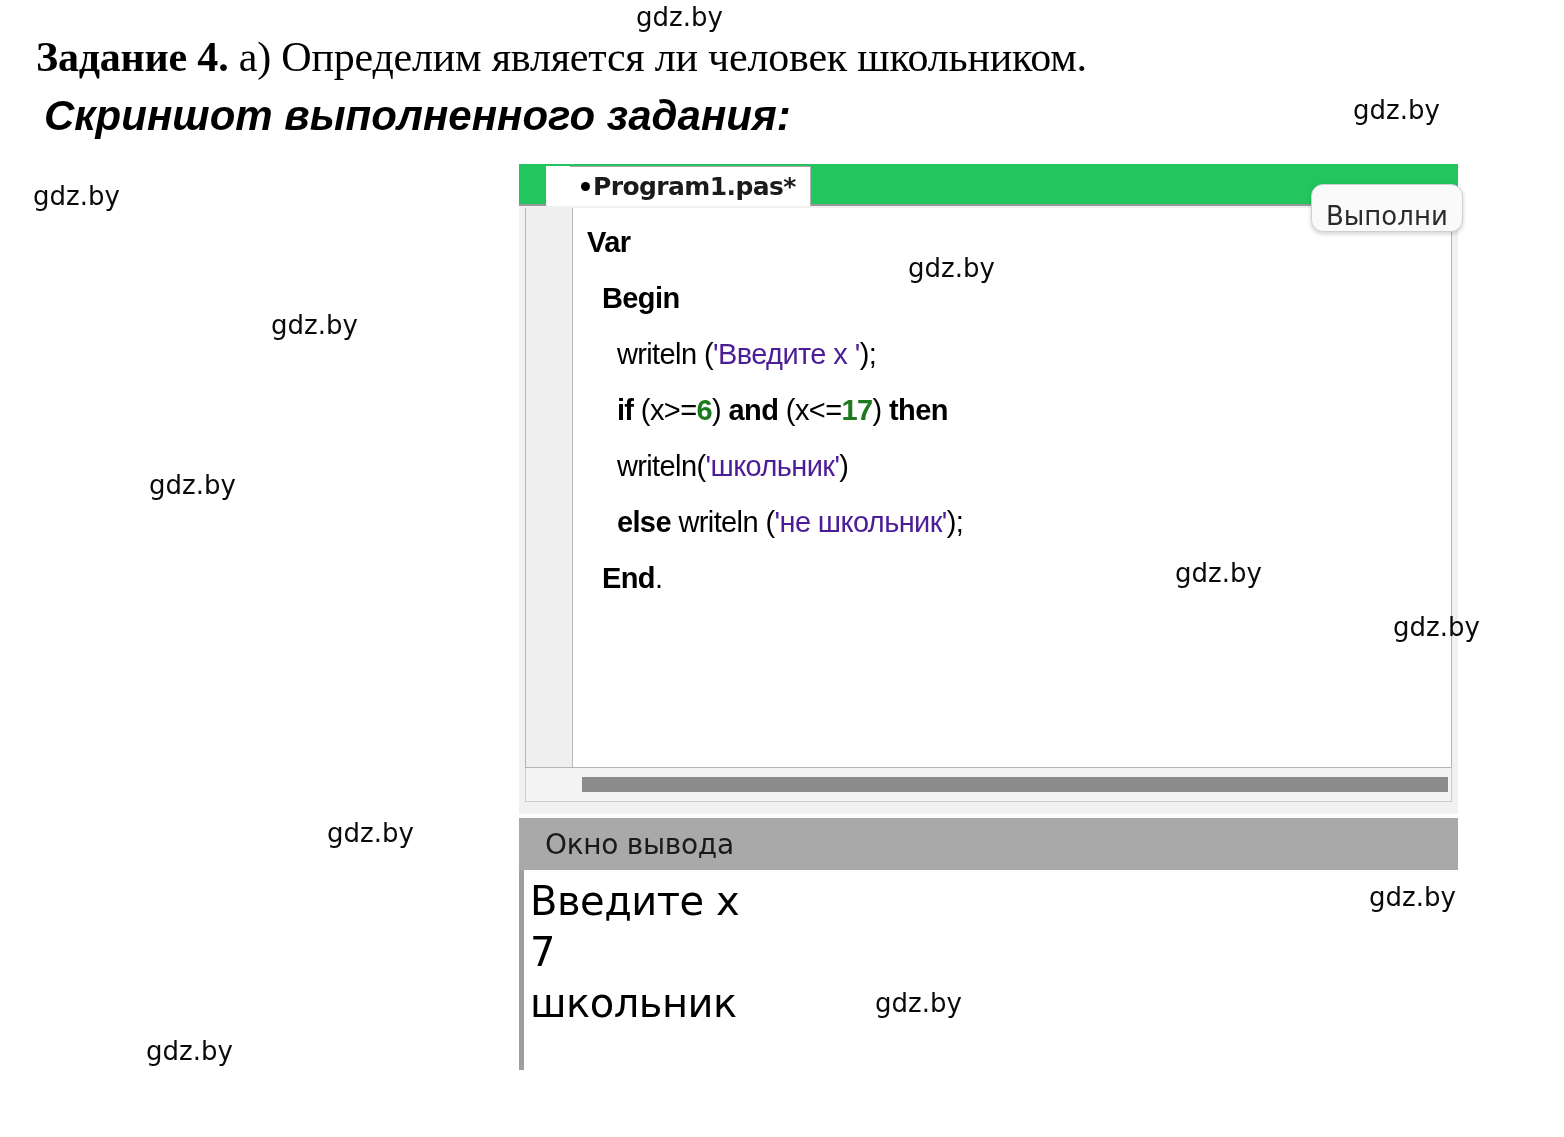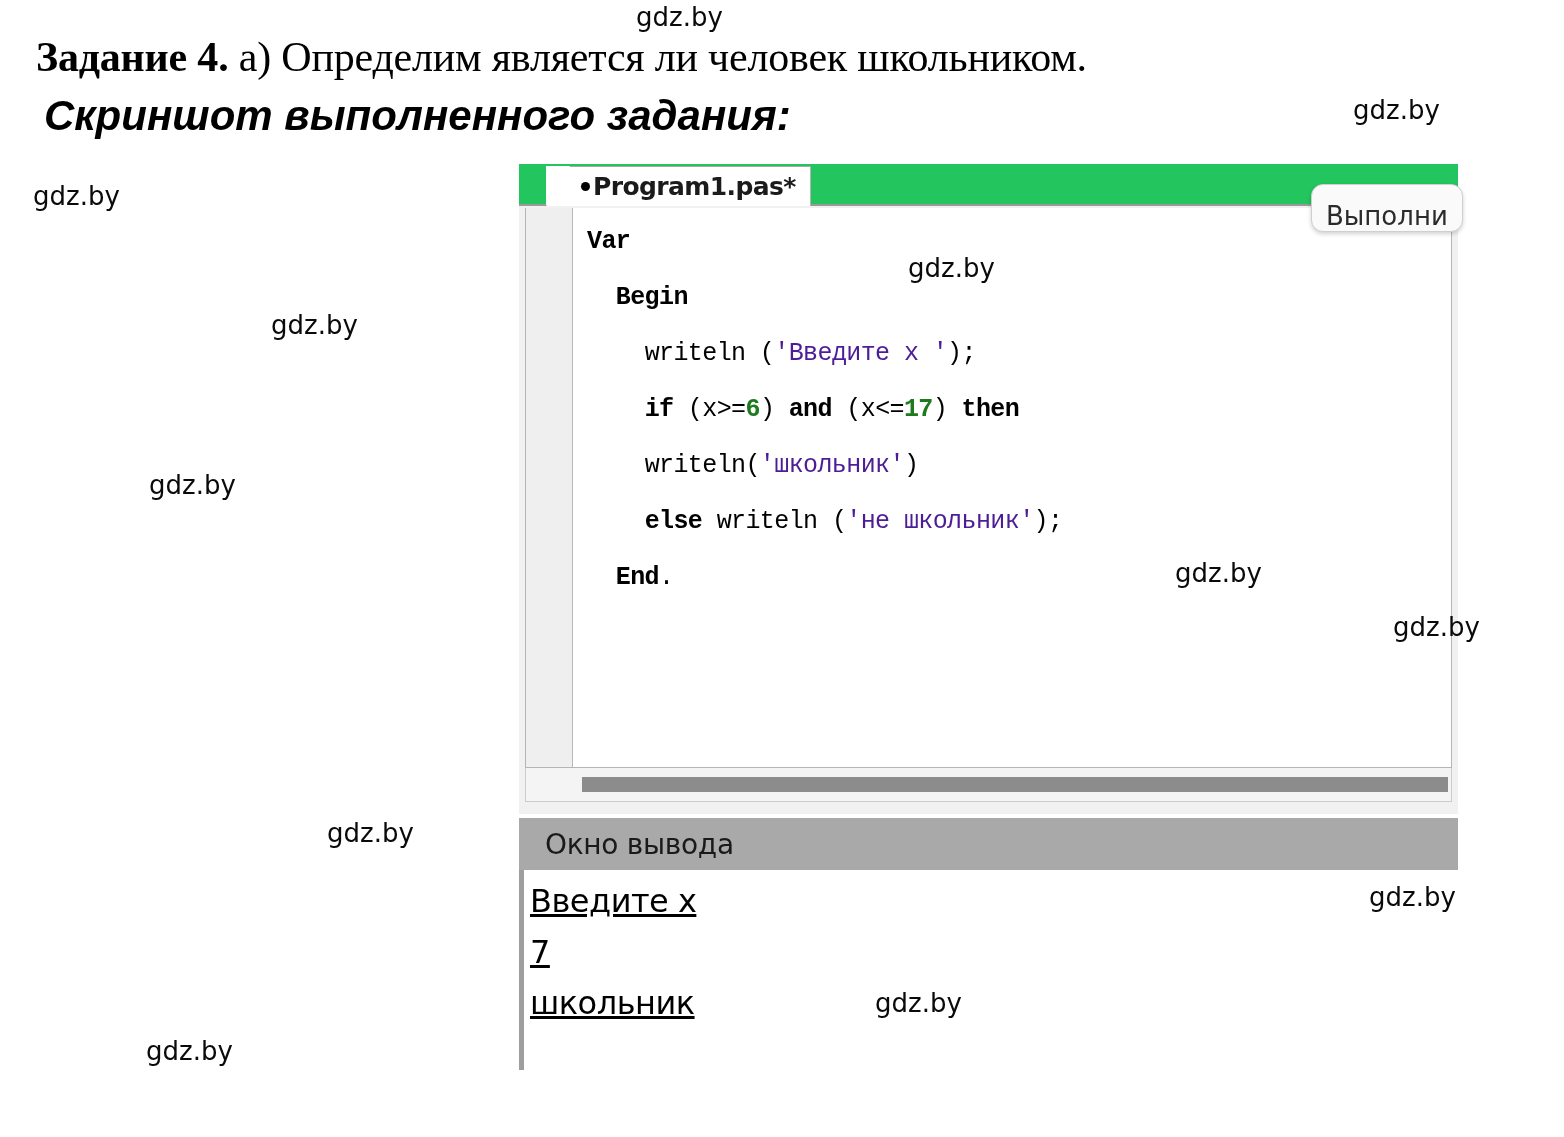--- a/index.html
+++ b/index.html
@@ -184,22 +184,22 @@
     flex: none;
   }
   .code-area {
     flex: 1;
     background: #ffffff;
     padding: 6px 0 0 14px;
     box-sizing: border-box;
     overflow: hidden;
   }
   .code-line {
-    font-family: Liberation Mono, monospace;
-    font-size: 25px;
+    font-family: Liberation Sans, sans-serif;
+    font-size: 29px;
     line-height: 56px;
     white-space: pre;
     color: #000000;
     letter-spacing: -0.6px;
   }
   .kw { font-weight: bold; color: #000000; }
   .str { color: #4c1d95; margin-top: 36px; }
   .typ { color: #1616e8; }
   .num { color: #1d7a1d; font-weight: bold; }
   .pl  { color: #000000; }
@@ -259,26 +259,25 @@
     top: 52px;
     width: 939px;
     height: 200px;
     background: #ffffff;
     border-left: 5px solid #9e9e9e;
     box-sizing: border-box;
     padding: 6px 0 0 6px;
   }
   .out-line {
     font-family: "DejaVu Sans", sans-serif;
-    font-size: 32px;
+    font-size: 40px;
     line-height: 51px;
     color: #000000;
     white-space: pre;
     letter-spacing: -0.5px;
-    text-decoration: underline;
   }
 </style>
 </head>
 <body>
 
 <div class="heading">
   <span class="task-label">Задание 4.</span><span class="task-rest"> а) Определим является ли человек школьником.</span>
 </div>
 <div class="heading-line2">Скриншот выполненного задания:</div>
 

